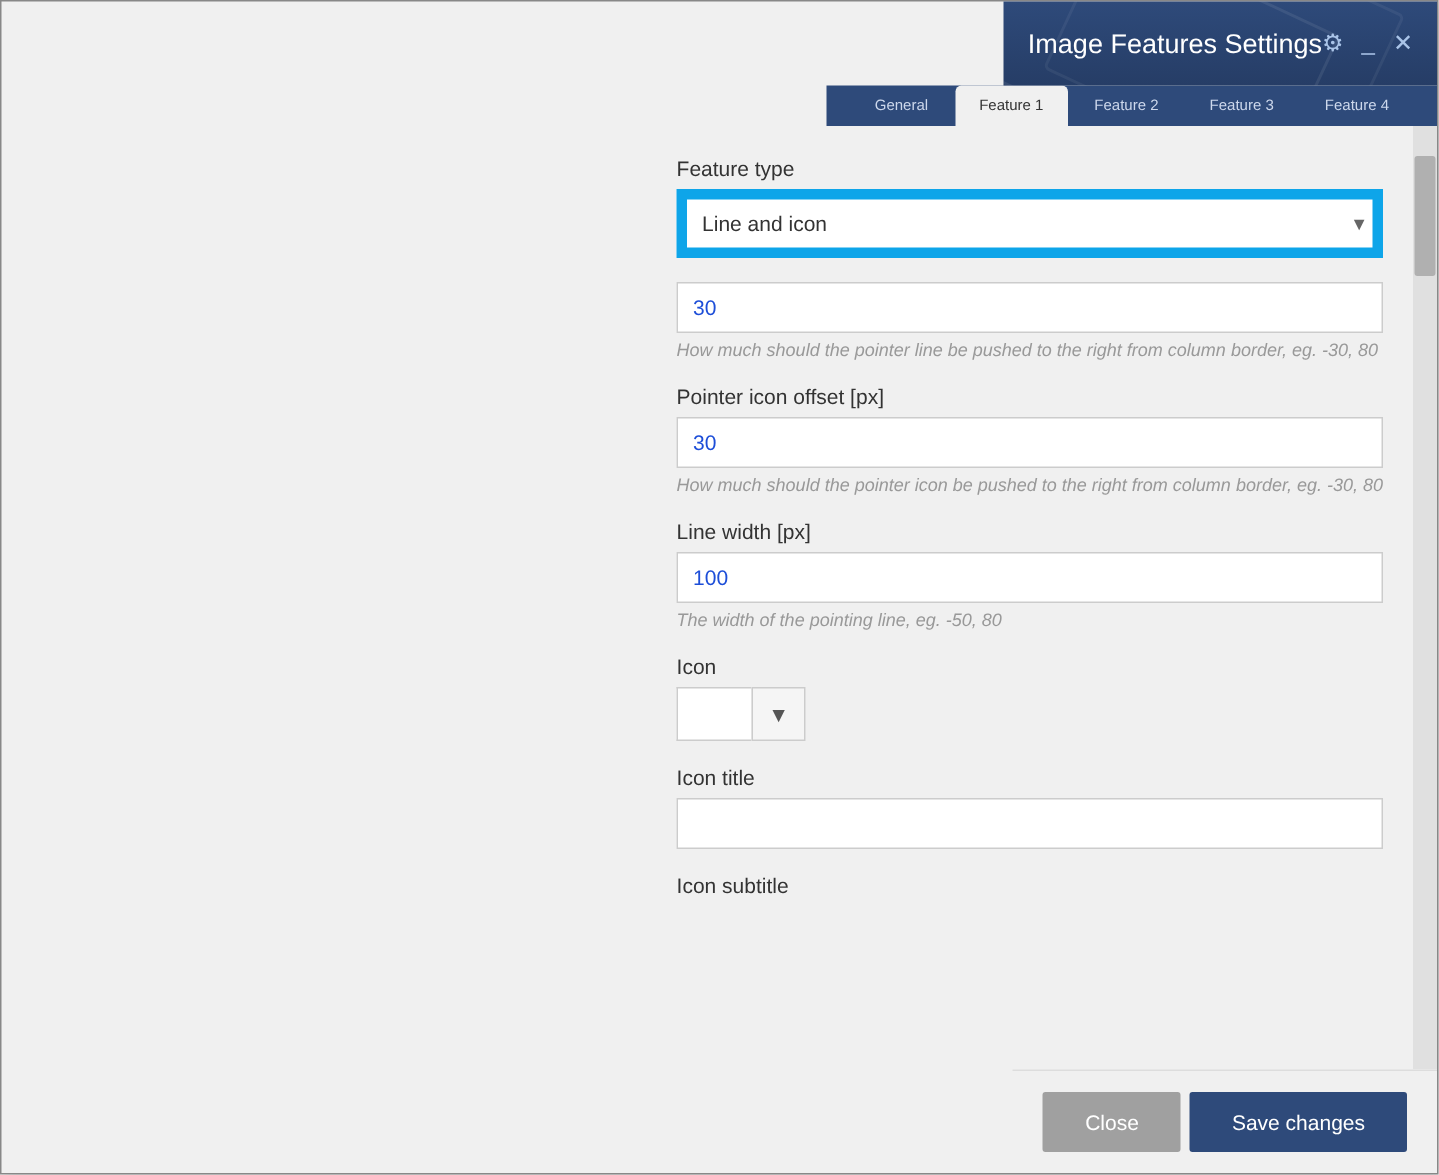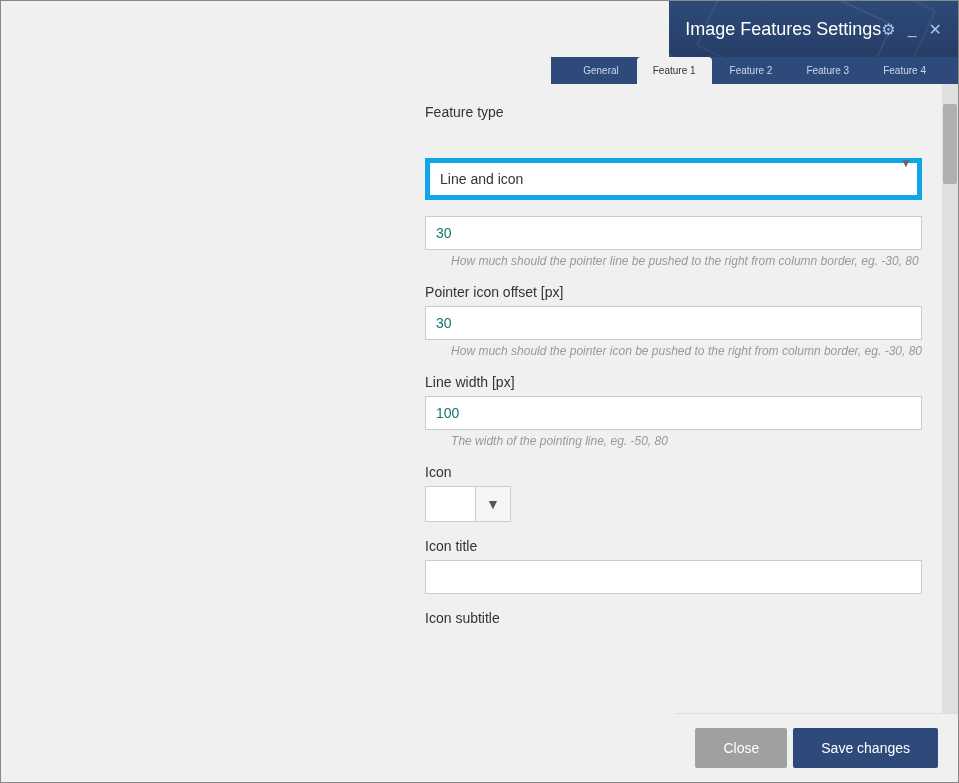--- a/index.html
+++ b/index.html
@@ -151,49 +151,47 @@
       color: #333;
       margin-bottom: 6px;
       font-weight: normal;
     }
 
     .form-hint {
       font-size: 12px;
       color: #999;
       font-style: italic;
       margin-top: 4px;
-      margin-left: 26px;
     }
 
     .form-input {
       width: 100%;
       padding: 8px 10px;
       border: 1px solid #ccc;
       background: #fff;
       font-size: 14px;
-      color: #0f766e;
+      color: #1d4ed8;
       outline: none;
     }
 
     .form-select-wrapper {
       position: relative;
       width: 100%;
     }
 
     .form-select {
       width: 100%;
       padding: 8px 10px;
-      border: 5px solid #0ea5e9;
+      border: 7px solid #0ea5e9;
       background: #fff;
       font-size: 14px;
       color: #333;
       appearance: none;
       cursor: pointer;
       outline: none;
-      margin-top: 32px;
     }
 
     .select-arrow {
       position: absolute;
       right: 10px;
       top: 50%;
       transform: translateY(-50%);
       pointer-events: none;
       color: #666;
       font-size: 12px;

